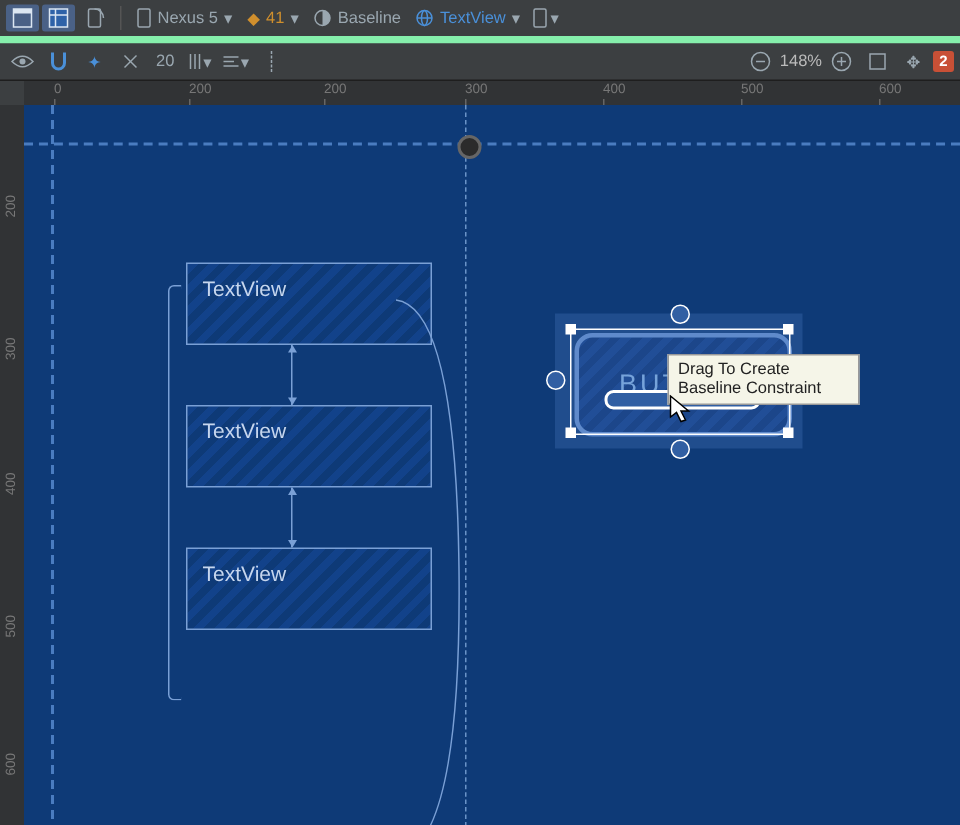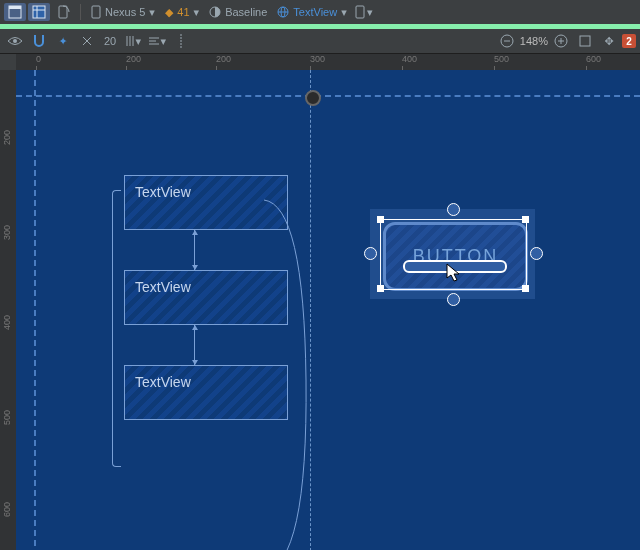--- a/index.html
+++ b/index.html
@@ -215,18 +215,22 @@
       <div class="sel"></div>
       <div class="handle" style="top:7px;left:7px"></div>
       <div class="handle" style="top:7px;left:152px"></div>
       <div class="handle" style="top:76px;left:7px"></div>
       <div class="handle" style="top:76px;left:152px"></div>
       <div class="hc" style="top:-6px;left:77px"></div>
       <div class="hc" style="top:84px;left:77px"></div>
       <div class="hc" style="top:38px;left:-6px"></div>
       <div class="hc" style="top:38px;left:160px"></div>
       <div class="baseline" style="top:51px;left:33px"></div>
+      <div class="tooltip" style="top:27px;left:75px">
+        <span>Drag To Create</span><br>
+        <span>Baseline Constraint</span>
+      </div>
       <svg class="cursor" style="top:54px;left:76px" viewBox="0 0 16 20">
           <path d="M1 1 L1 15 L5 12 L8 18 L11 17 L8 11 L13 11 Z" fill="#fff" stroke="#000"></path>
         </svg>
     </div>
   </div>
 </div>
 
 </body></html>

